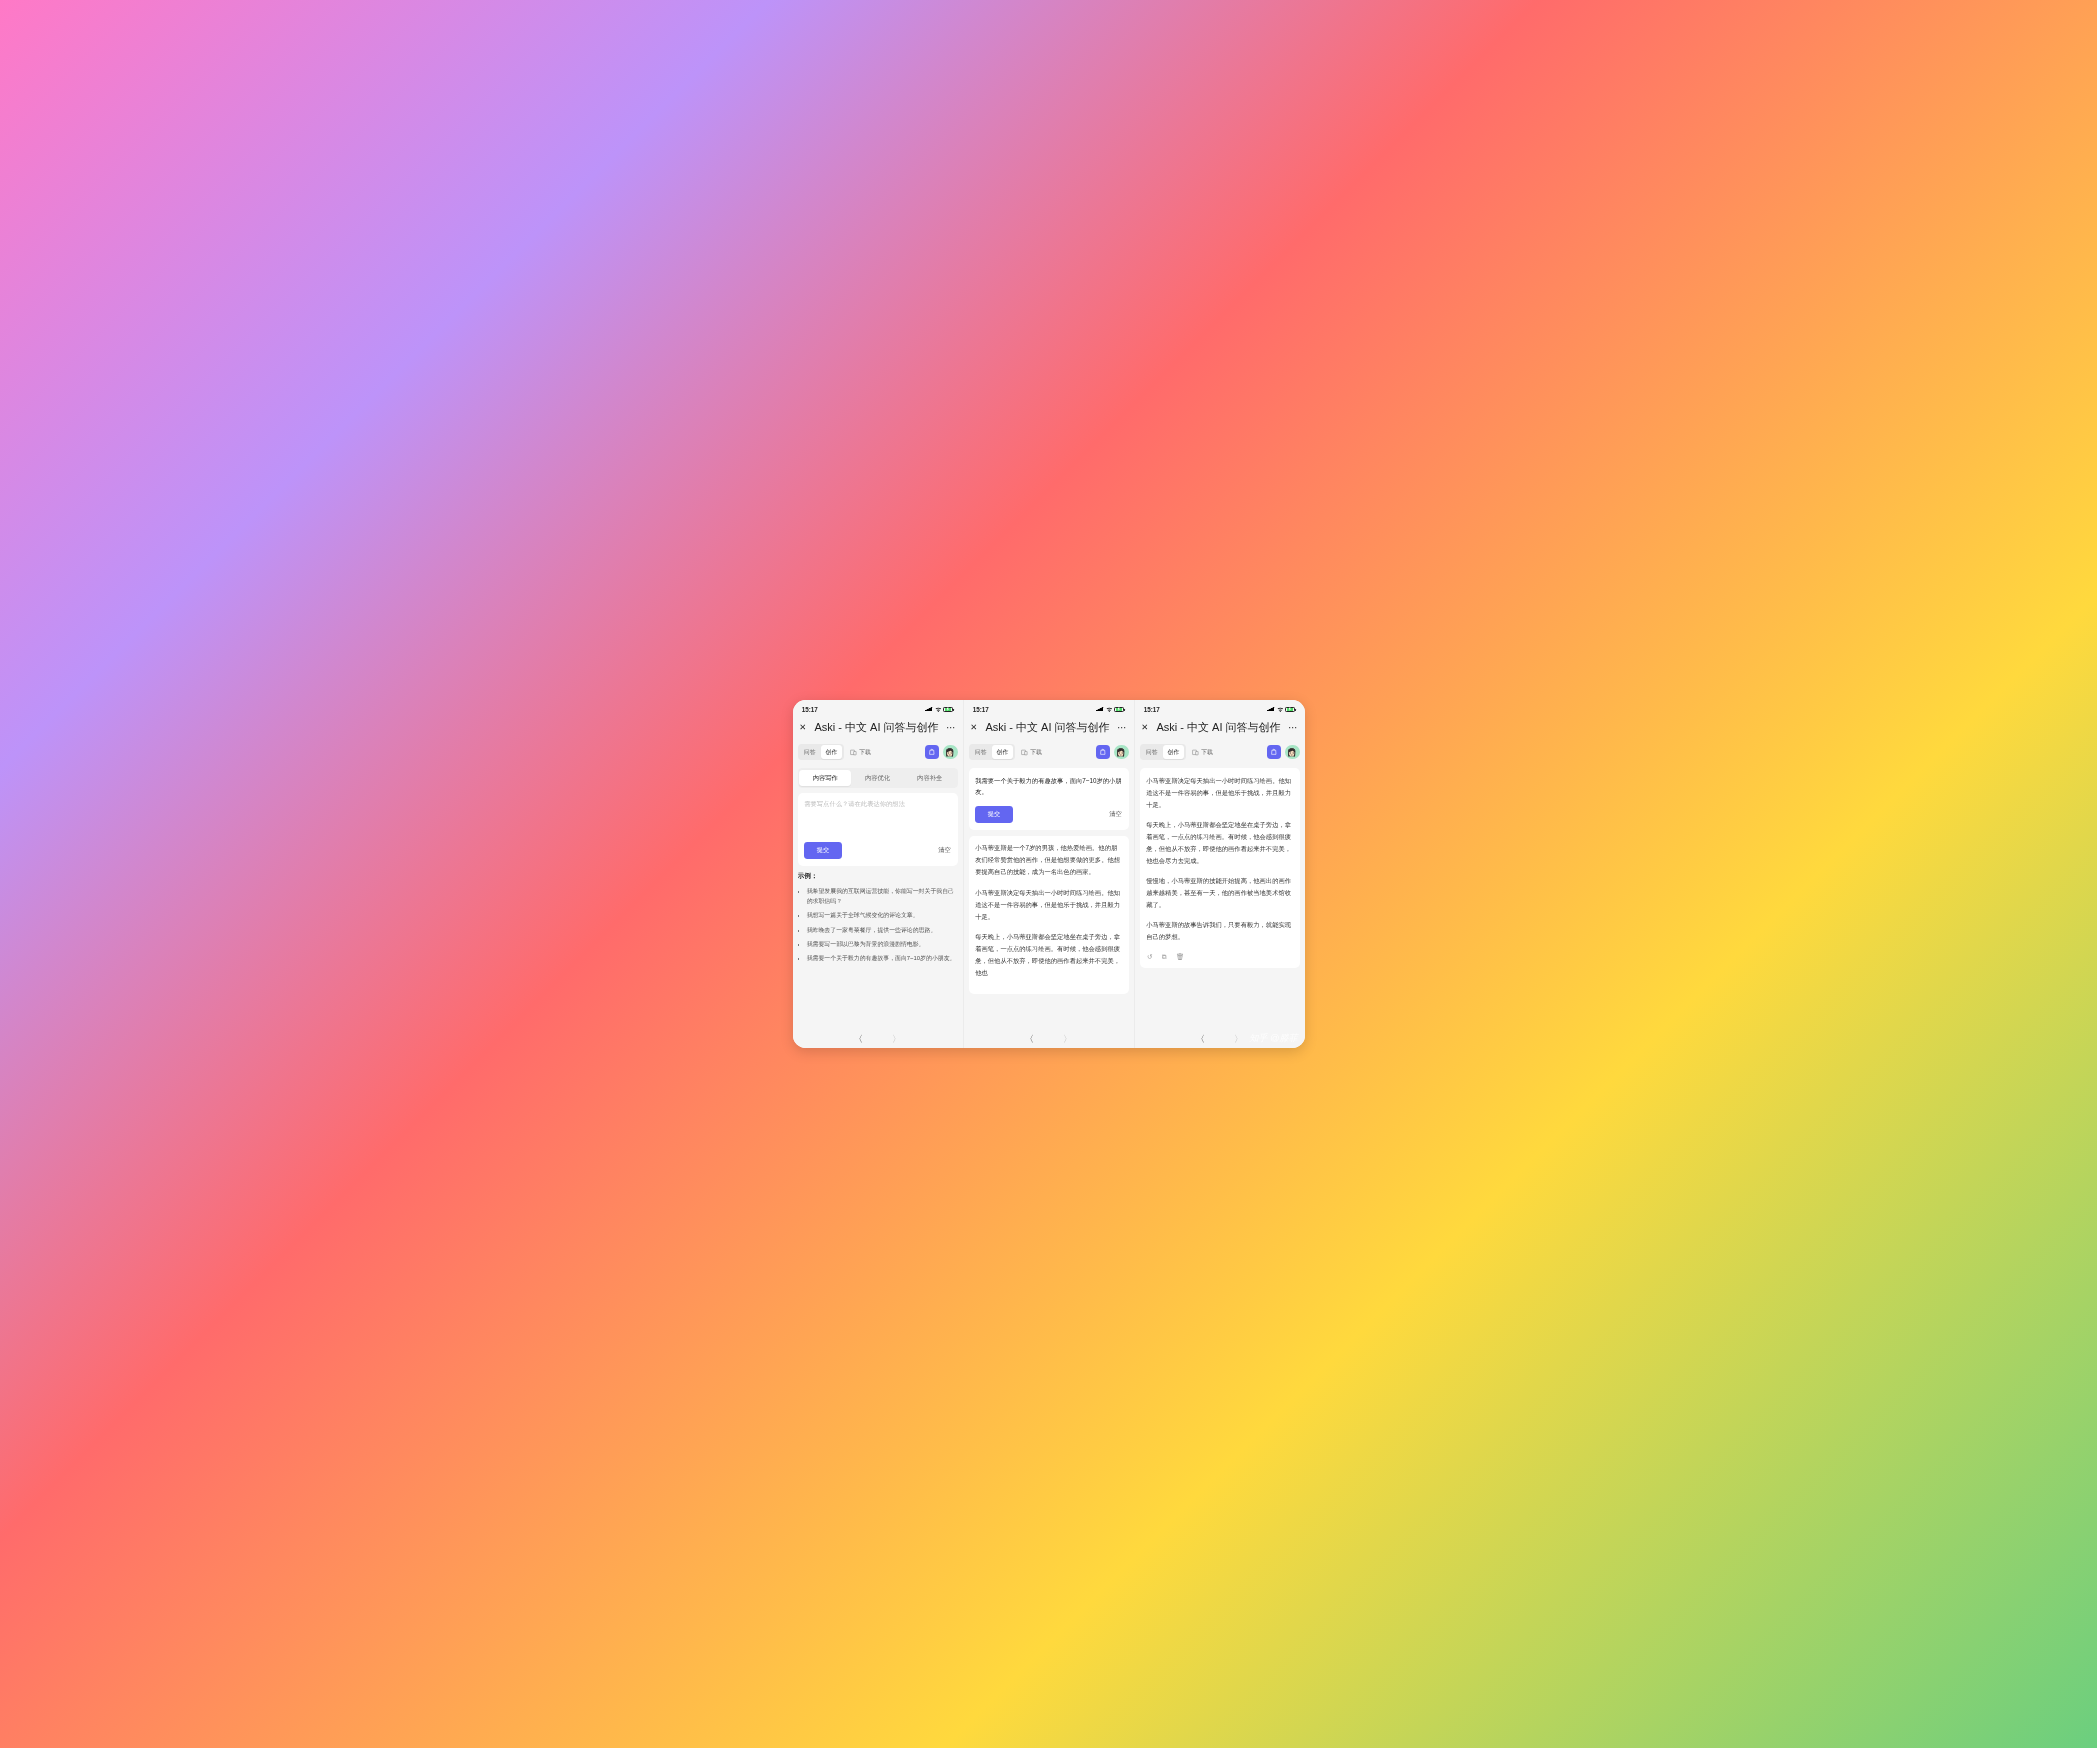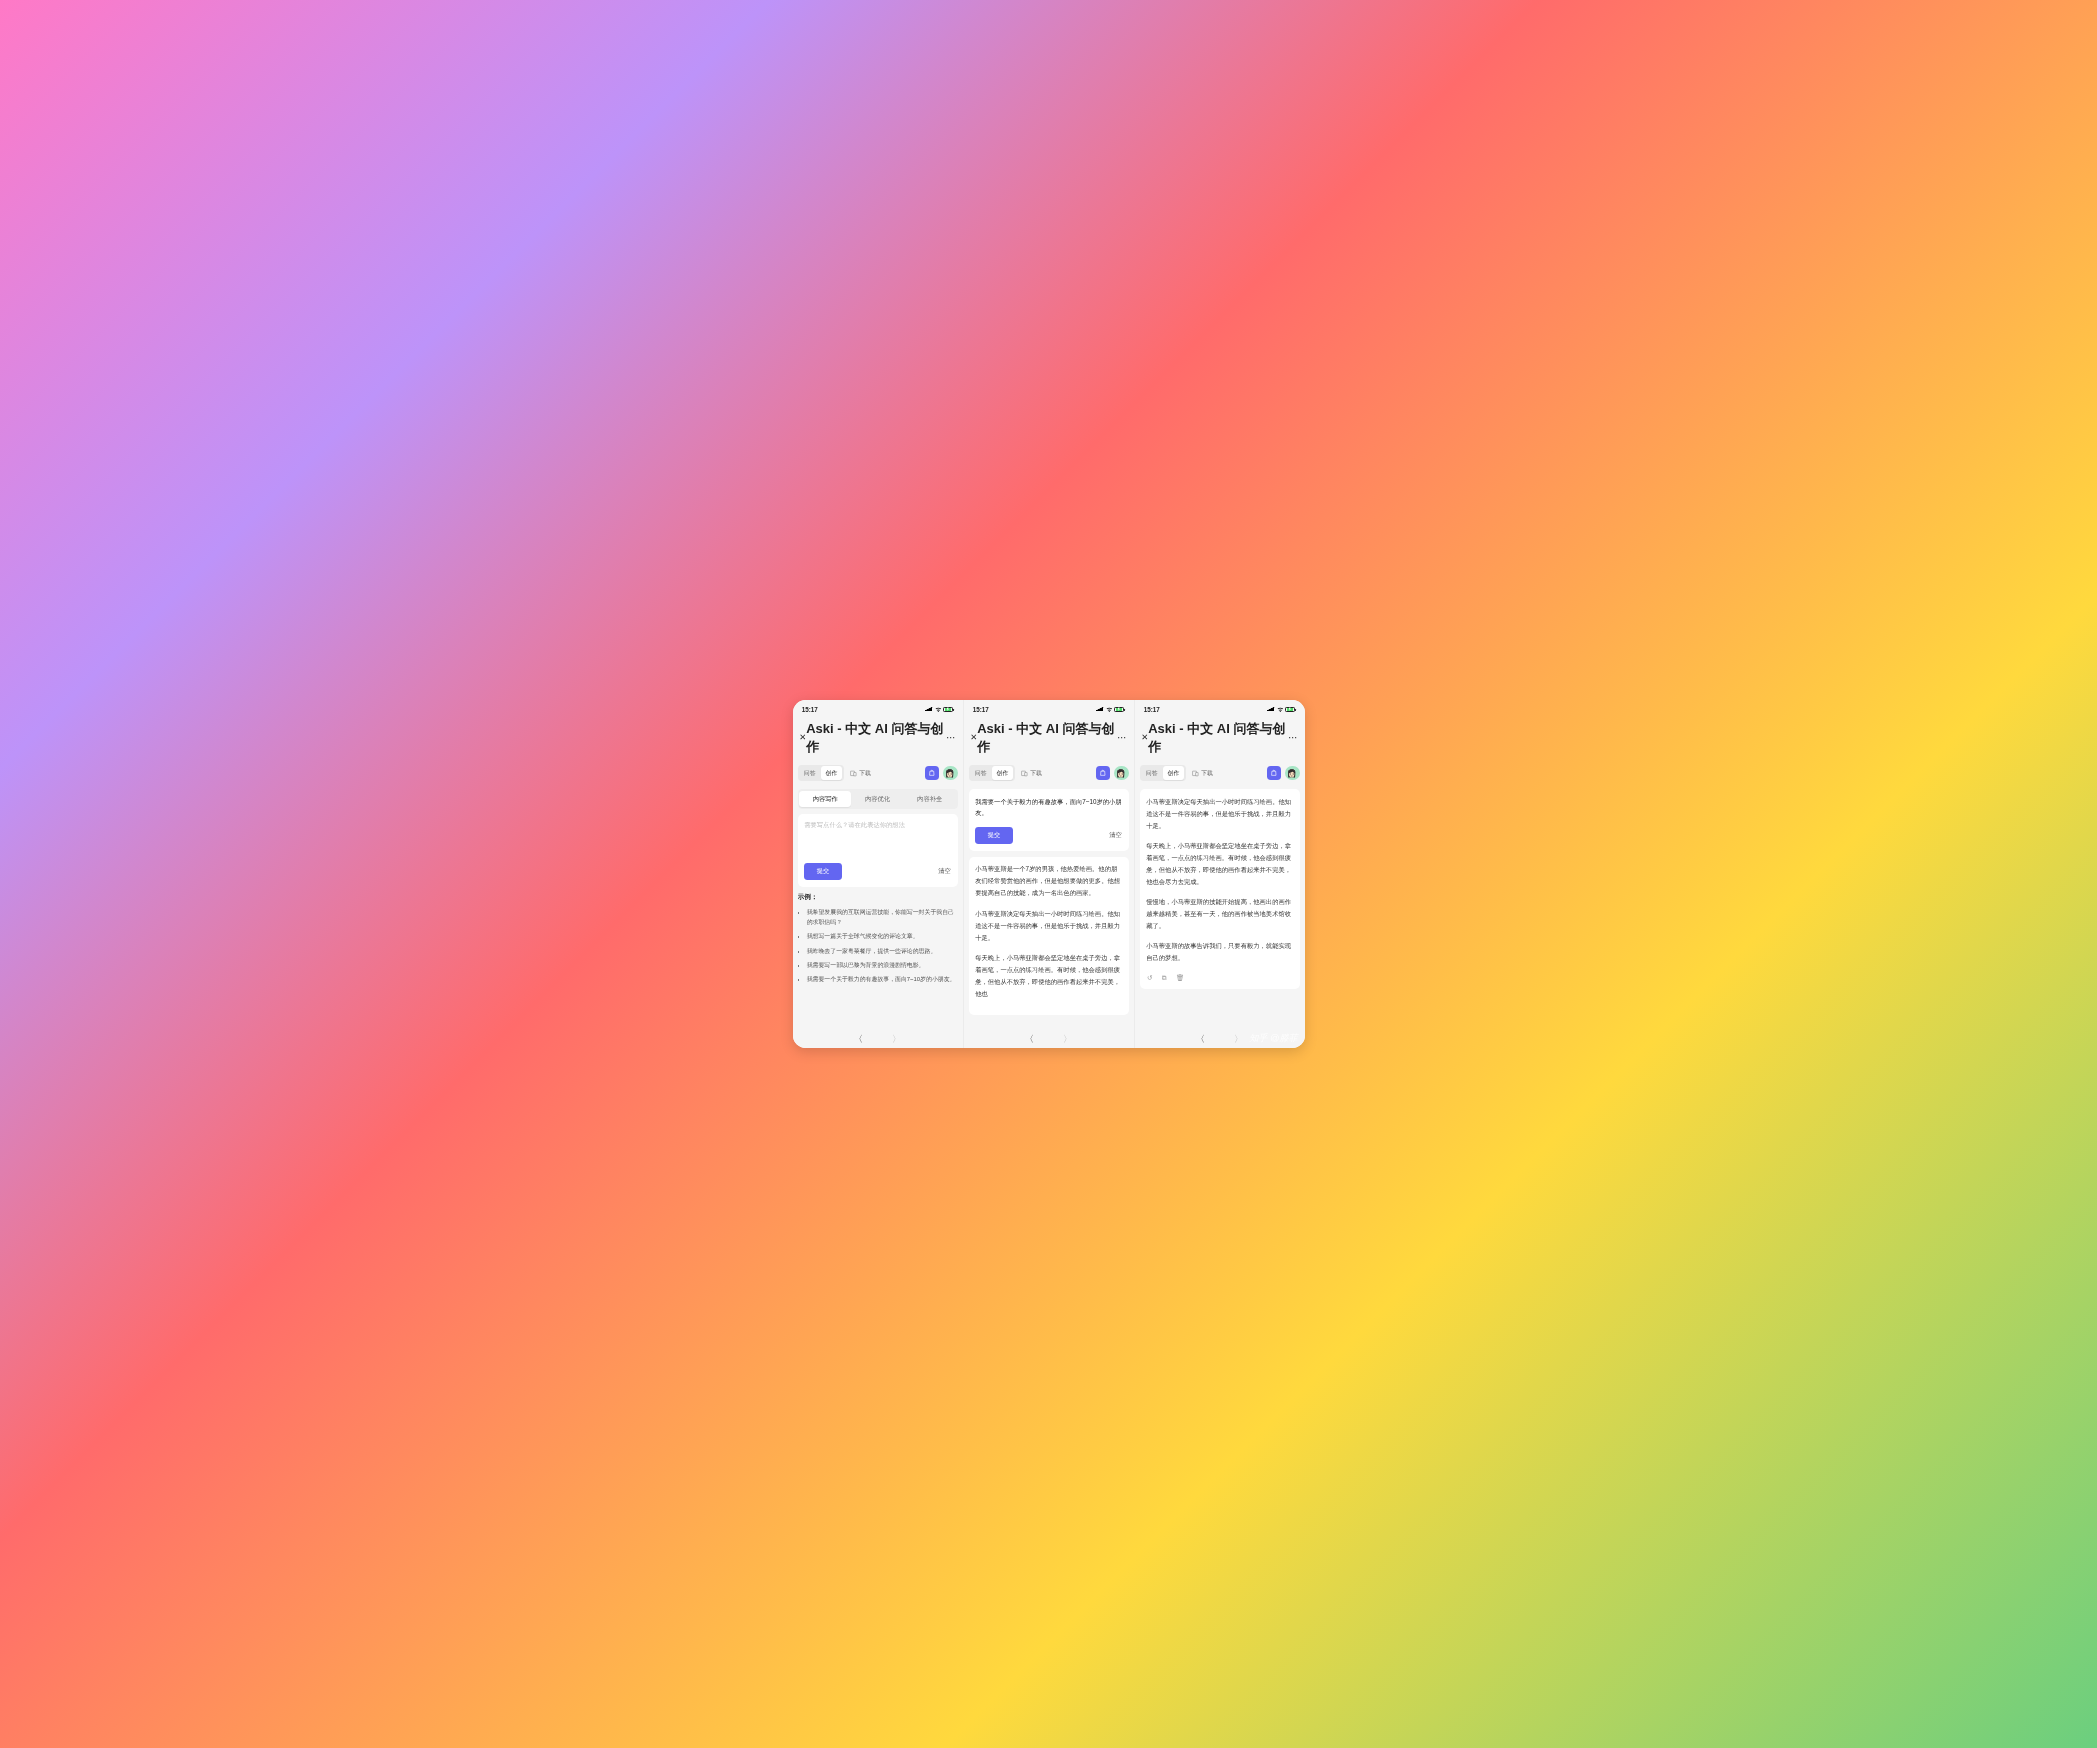--- a/index.html
+++ b/index.html
@@ -11,21 +11,21 @@
   .statusbar .right{display:flex;align-items:center;gap:2.1px}
   .signal{display:inline-flex;align-items:flex-end;gap:0.6px}
   .signal i{width:1.3px;background:#000;display:inline-block;border-radius:0.2px}
   .signal i:nth-child(1){height:1.7px}.signal i:nth-child(2){height:2.5px}.signal i:nth-child(3){height:3.4px}.signal i:nth-child(4){height:4.2px}
   .wifi{width:6.7px;height:5px}
   .battery{width:10px;height:5px;border:0.4px solid #222;border-radius:1.3px;position:relative;display:flex;align-items:center}
   .battery::after{content:"";position:absolute;right:-1.3px;top:1.3px;width:0.8px;height:2.1px;background:#222;border-radius:0 0.4px 0.4px 0}
   .battery .fill{height:3.4px;margin:0 0.4px;width:75%;background:#4cd964;border-radius:0.4px}
   .battery svg{position:absolute;left:50%;top:50%;transform:translate(-50%,-50%)}
   .navbar{display:flex;align-items:center;justify-content:space-between;padding:5.9px 6.7px;font-size:6.7px;color:#222}
-  .navbar .title{font-size:13px;font-weight:700}
+  .navbar .title{font-size:11px;font-weight:400}
   .close-x{font-size:8.4px;font-weight:400;line-height:1}
   .dots{letter-spacing:0.8px;font-weight:700}
   .toolbar{display:flex;align-items:center;padding:3.4px 5px;gap:4.2px;background:#f5f5f5}
   .seg{display:flex;background:#e9e9e9;border-radius:3.8px;padding:1.3px}
   .seg span{padding:2.5px 5px;font-size:5.9px;color:#666;border-radius:2.9px;cursor:pointer}
   .seg span.active{background:#fff;color:#222;box-shadow:0 0.4px 0.8px rgba(0,0,0,.06)}
   .dl{display:flex;align-items:center;gap:2.1px;font-size:5.9px;color:#666;margin-left:2.5px}
   .spacer{flex:1}
   .shop{width:14.3px;height:14.3px;border-radius:3.8px;background:#6366f1;display:flex;align-items:center;justify-content:center}
   .avatar{width:14.3px;height:14.3px;border-radius:50%;background:#a7e5c5;overflow:hidden;display:flex;align-items:center;justify-content:center;font-size:7.6px}

